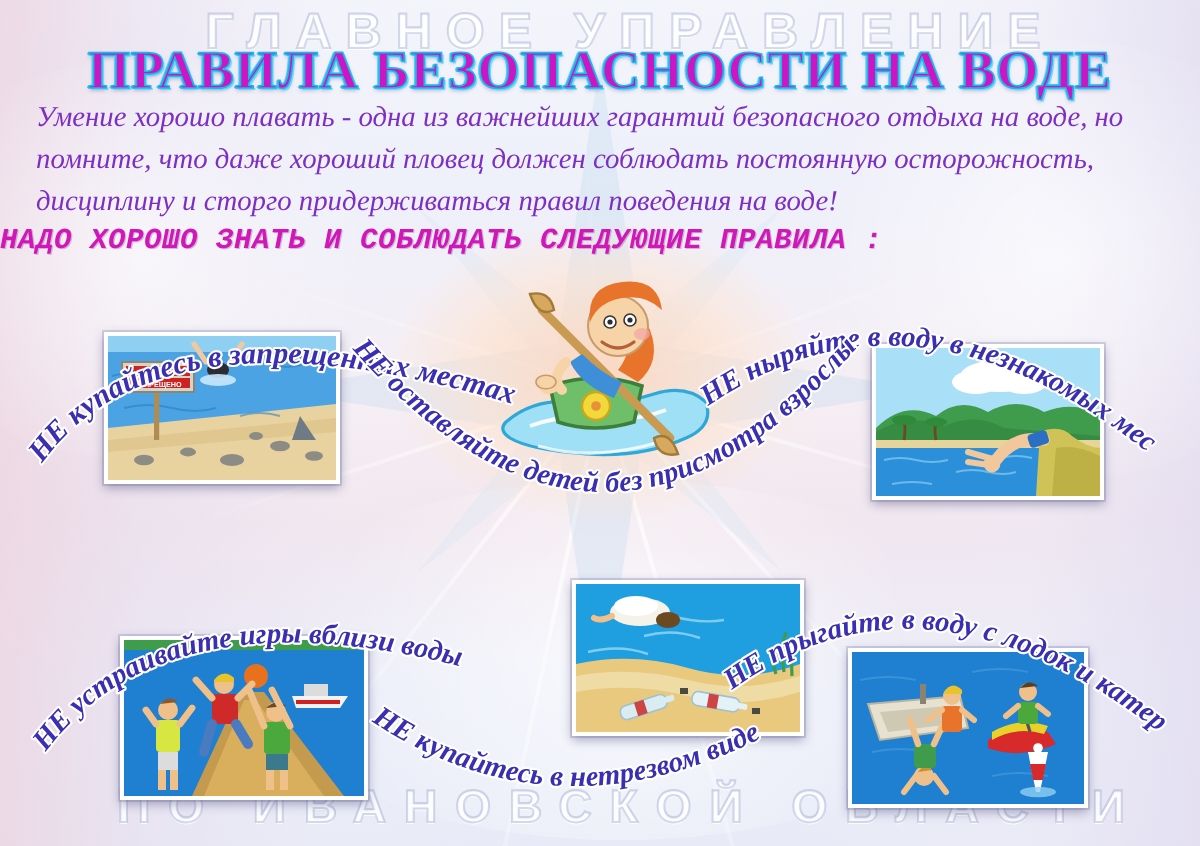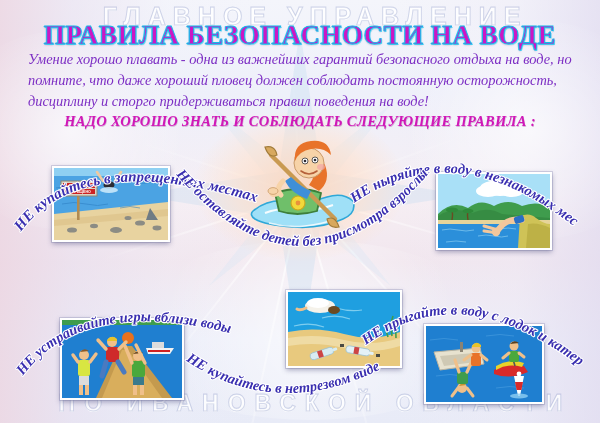--- a/index.html
+++ b/index.html
@@ -53,25 +53,25 @@
     position:absolute;top:20px;width:100%;text-align:center;
     font-family:"Liberation Serif",serif;font-weight:700;
     font-size:27px;letter-spacing:.5px;color:#cc16c4;
     -webkit-text-stroke:.8px #16b9e8;
     text-shadow:1px 1px 0 #6fd9f4, -1px 0 0 #58cdf0, 0 1px 2px rgba(60,0,90,.35);
     white-space:nowrap;
   }
   #intro{
     position:absolute;top:49px;left:18px;width:566px;
     font-family:"Liberation Serif",serif;font-style:italic;
-    font-size:14.4px;line-height:1.47;color:#7d2fc4;text-align:left;margin-left:10px;
+    font-size:14.4px;line-height:1.47;color:#7d2fc4;text-align:left;
   }
   #subtitle{
-    position:absolute;top:113px;width:100%;text-align:center;
-    font-family:Liberation Serif, serif;font-style:italic;font-weight:700;
+    position:absolute;top:113px;width:100%;text-align:left;
+    font-family:Liberation Mono, monospace;font-style:italic;font-weight:700;
     font-size:14.5px;letter-spacing:.3px;color:#d018b8;
     text-shadow:.6px .6px 0 rgba(120,0,120,.25);
     white-space:nowrap;
   }
   
   .curve-caption{position:absolute;overflow:visible;}
   .curve-caption text{
     font-family:"Liberation Serif",serif;font-style:italic;font-weight:700;
     fill:#3a2fb0;stroke:#ffffff;stroke-width:2.1px;
     paint-order:stroke fill;stroke-linejoin:round;

